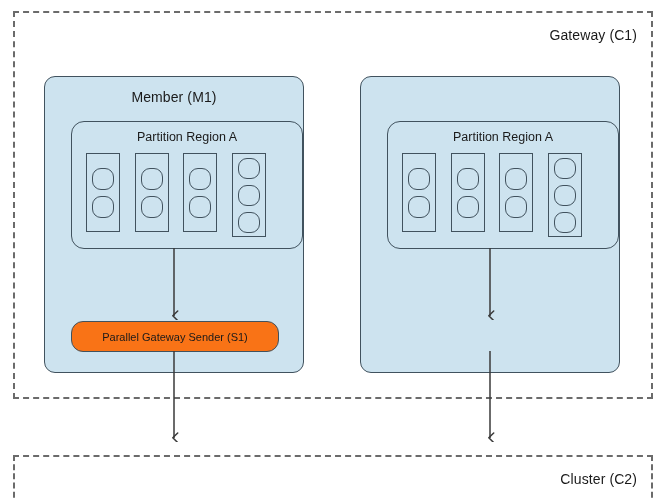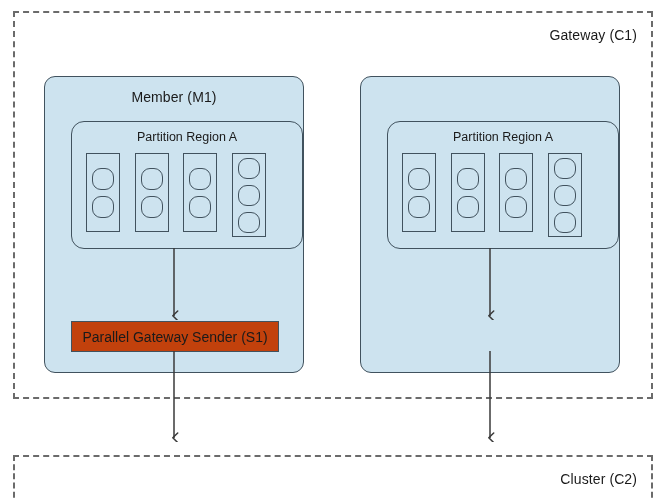--- a/index.html
+++ b/index.html
@@ -138,28 +138,28 @@
     height: 21px;
   }
 
   
   .gateway-sender {
     position: absolute;
     left: 26px;
     top: 244px;
     width: 208px;
     height: 31px;
-    background: #c2410c;
-    border: 1.6px solid #41525e;
-    border-radius: 0;
+    background: #f97316;
+    border: 1.6px solid #41525e;
+    border-radius: 12px;
     box-sizing: border-box;
     display: flex;
     align-items: center;
     justify-content: center;
-    font-size: 14px;
+    font-size: 11px;
     color: #1a1a1a;
     white-space: nowrap;
   }
 
   
   #arrow-layer {
     position: absolute;
     left: 0;
     top: 0;
     width: 666px;

